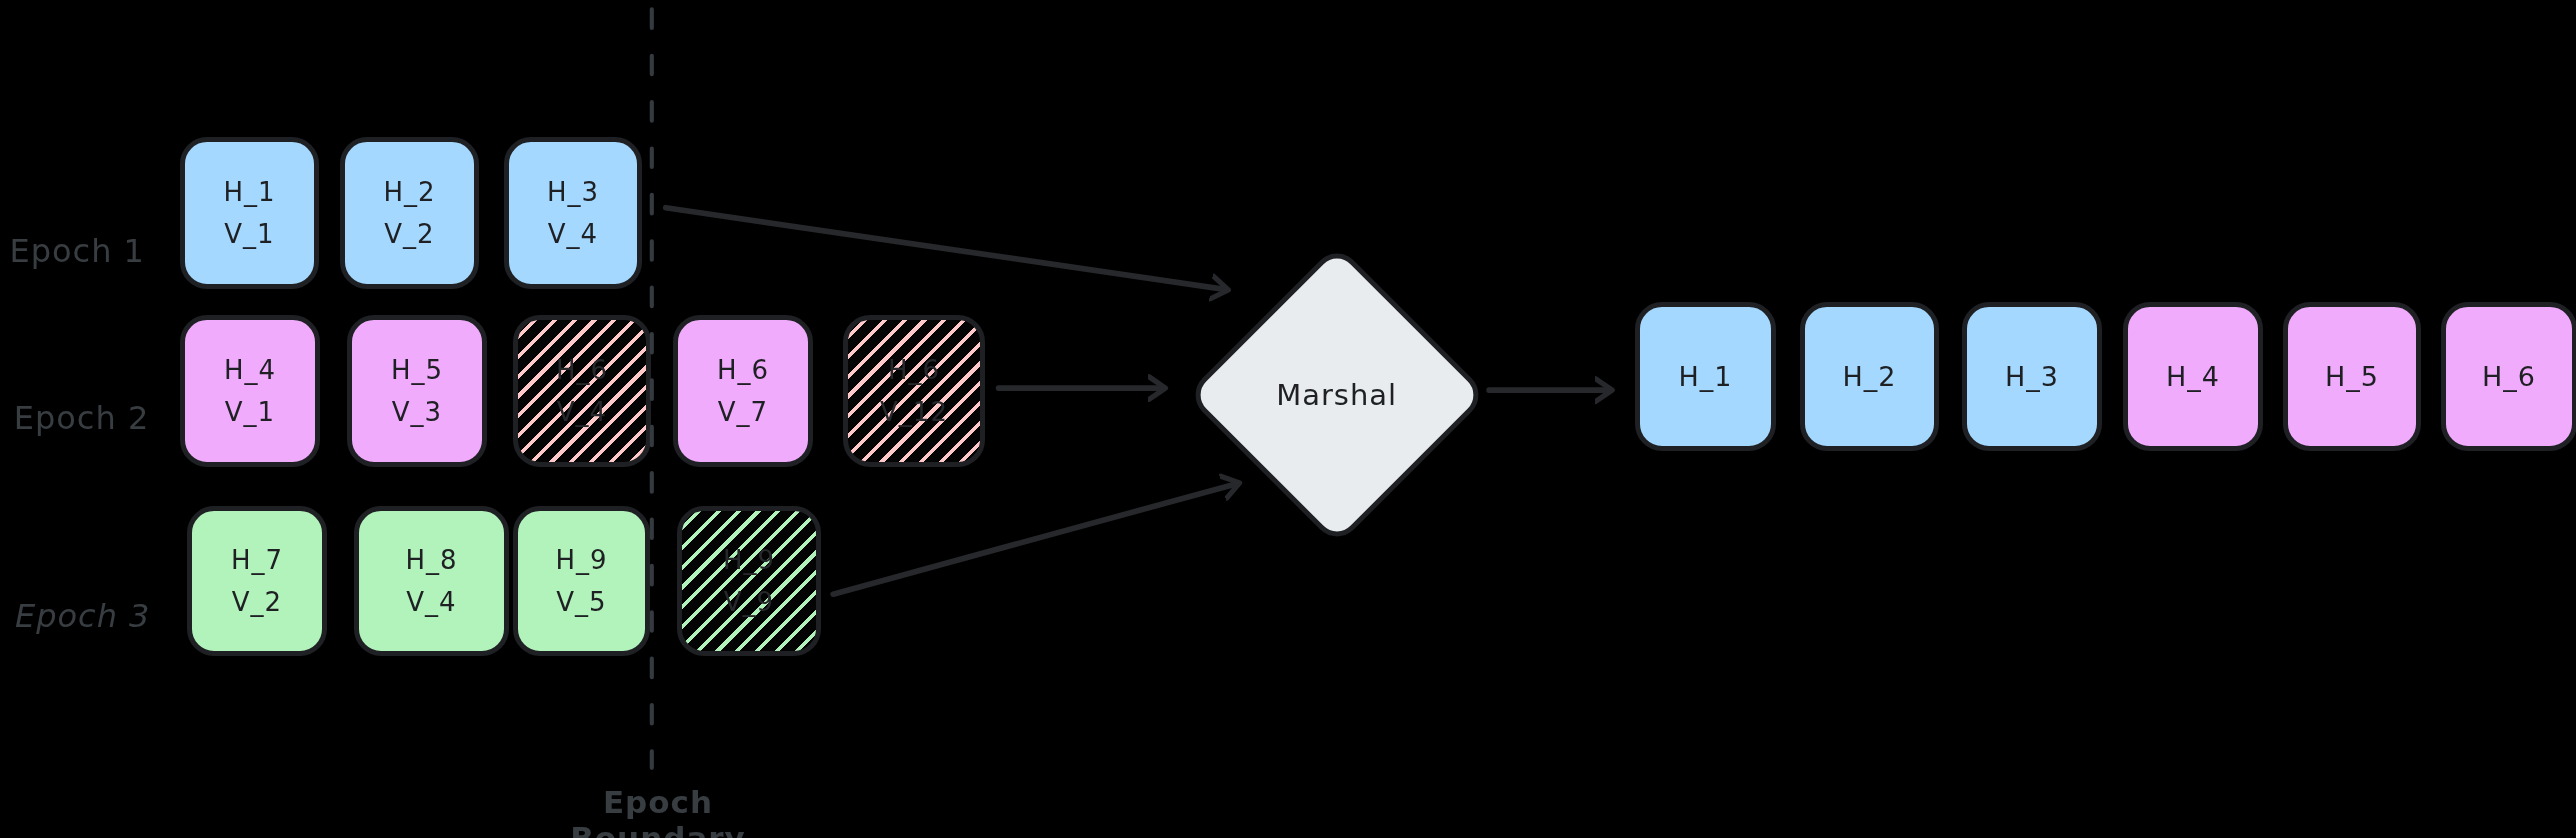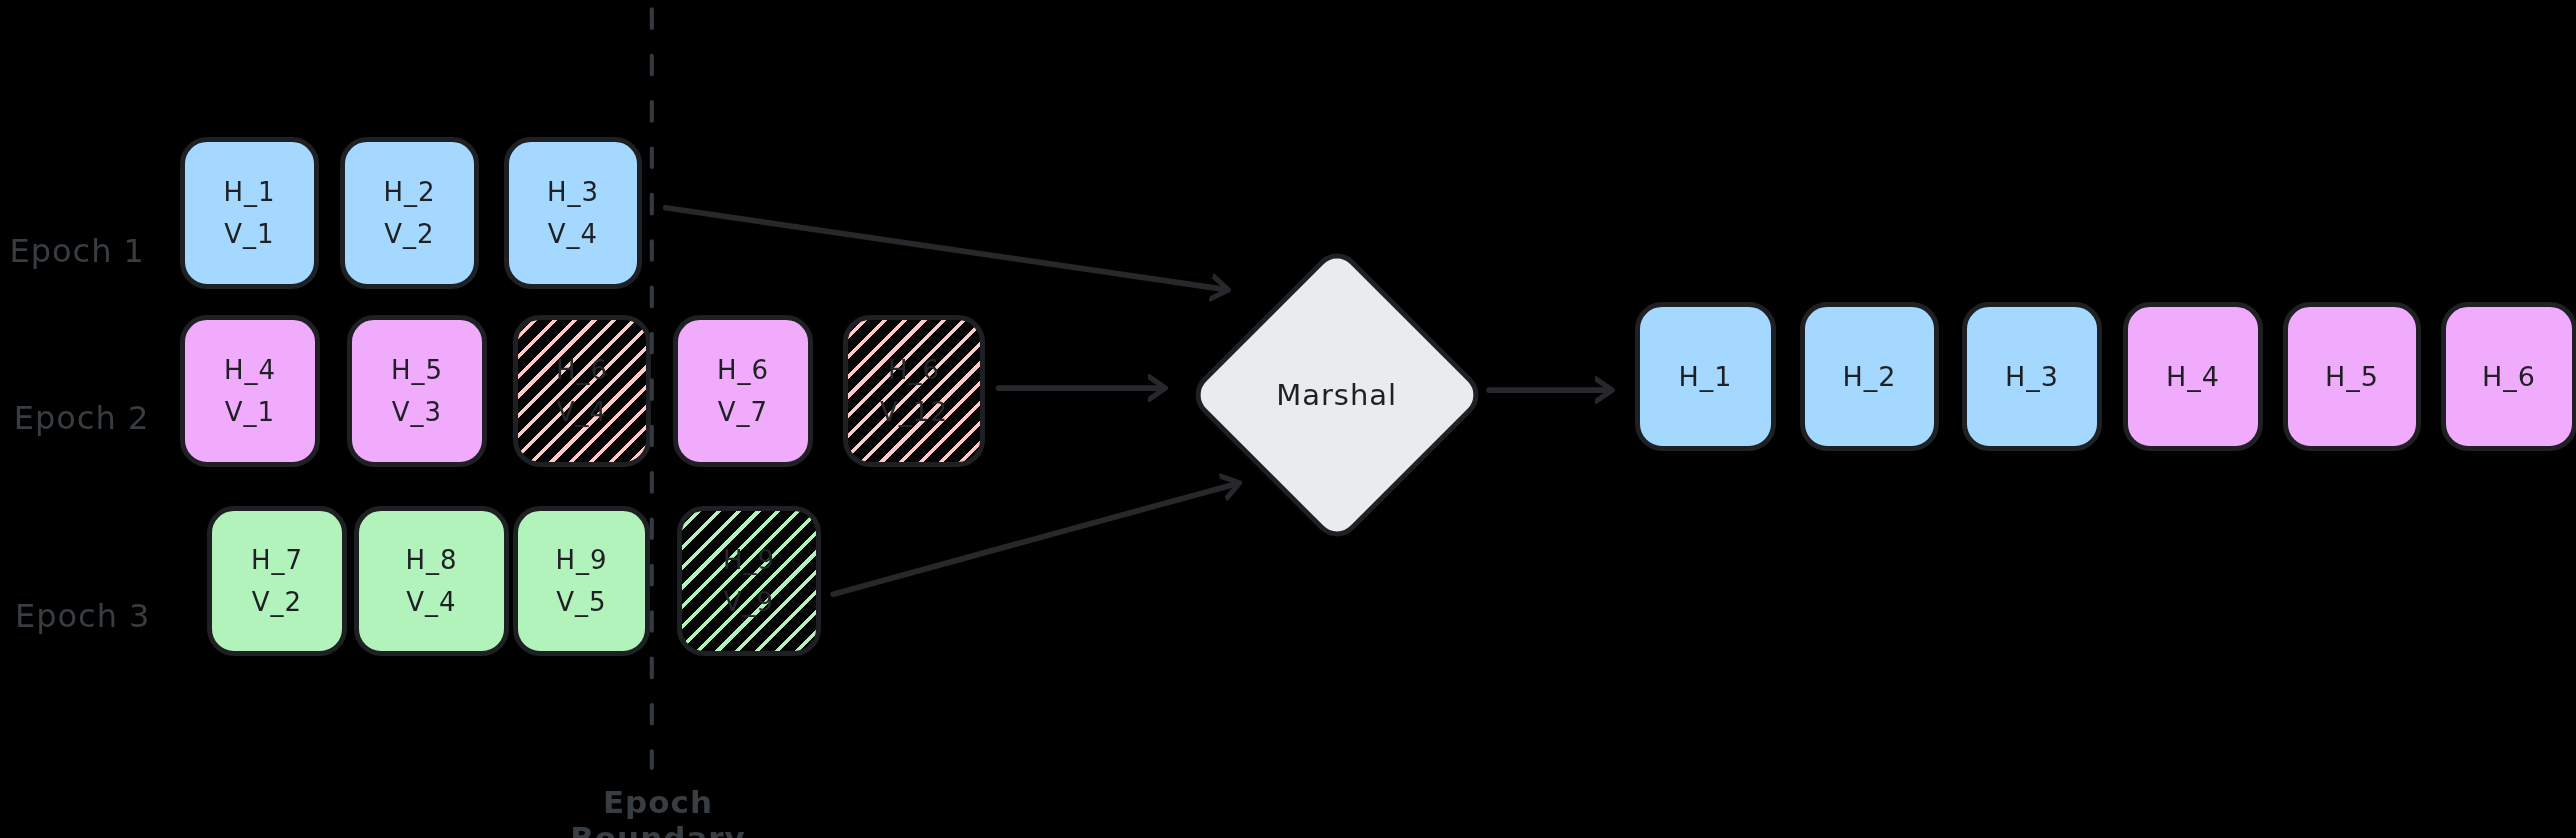--- a/index.html
+++ b/index.html
@@ -82,21 +82,21 @@
     pointer-events: none;
   }
 </style>
 </head>
 <body>
 
 <div id="canvas">
 
   <div class="row-label" style="left:5.2px; top:200px; width:144px;">Epoch 1</div>
   <div class="row-label" style="left:7px; top:367px; width:149px;">Epoch 2</div>
-  <div class="row-label" style="left:5.2px; top:565px; width:155px;">Epoch 3</div>
+  <div class="row-label" style="left:5.2px; top:565px; width:155px;font-style:italic;">Epoch 3</div>
 
   <div class="node blue" style="left:180px; top:137px; width:139px; height:152px;">
     <span>H_1</span>
     <span>V_1</span>
   </div>
   <div class="node blue" style="left:340px; top:137px; width:139px; height:152px;">
     <span>H_2</span>
     <span>V_2</span>
   </div>
   <div class="node blue" style="left:504px; top:137px; width:138px; height:152px;">
@@ -118,21 +118,21 @@
   </div>
   <div class="node pink" style="left:673px; top:315px; width:140px; height:152px;">
     <span>H_6</span>
     <span>V_7</span>
   </div>
   <div class="node hatch-pink" style="left:843px; top:315px; width:142px; height:152px;">
     <span>H_6</span>
     <span>V_12</span>
   </div>
 
-  <div class="node green" style="left:187px; top:506px; width:140px; height:150px;margin-left:20px;">
+  <div class="node green" style="left:187px; top:506px; width:140px; height:150px;">
     <span>H_7</span>
     <span>V_2</span>
   </div>
   <div class="node green" style="left:354px; top:506px; width:155px; height:150px;">
     <span>H_8</span>
     <span>V_4</span>
   </div>
   <div class="node green" style="left:513px; top:506px; width:137px; height:150px;">
     <span>H_9</span>
     <span>V_5</span>

